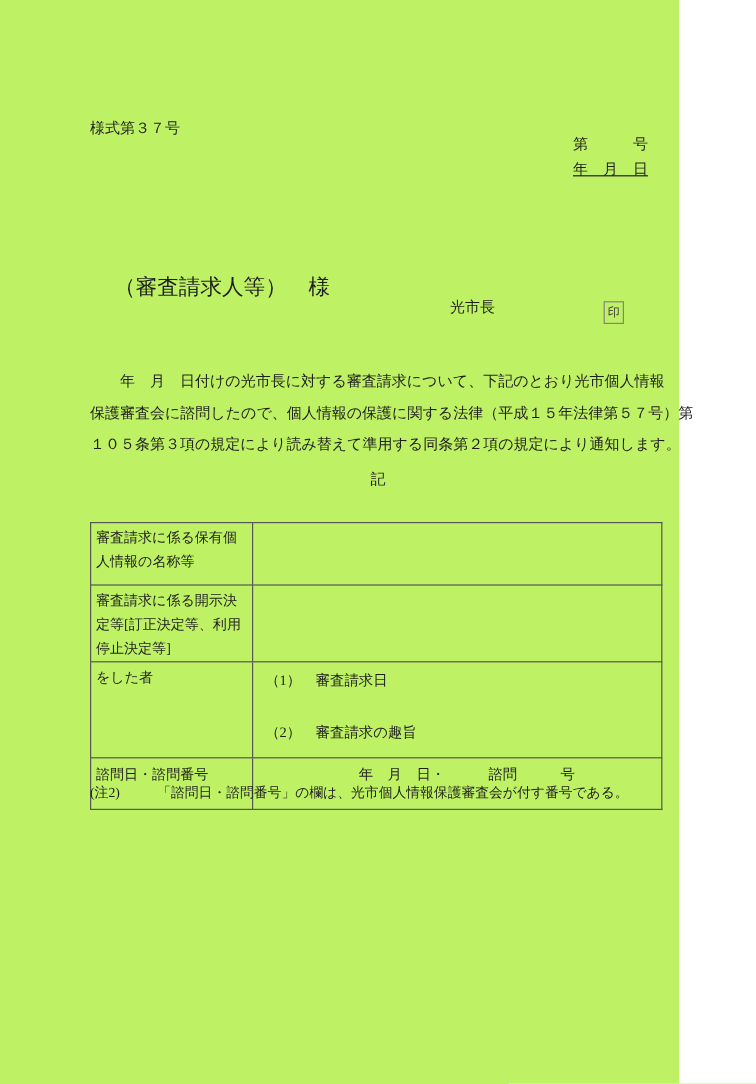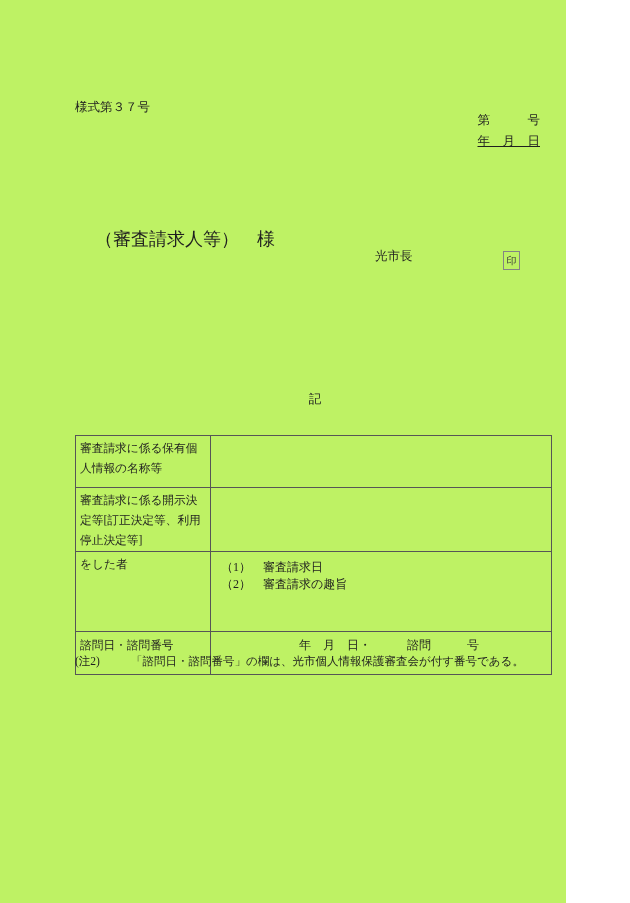--- a/index.html
+++ b/index.html
@@ -44,21 +44,21 @@
   }
   .ntable td { border: 1px solid #565656; vertical-align: top; }
   .ntable .lab { width: 127px; padding: 3px 3px 0 4px; line-height: 20px; }
   .ntable .val { padding: 0 0 0 10px; }
   .r1 td { height: 48px; }
   .r2 td { height: 60px; margin-left: 44px; }
   .r3 td { height: 76px; }
   .r4 td { height: 25px; }
   .r3 .val .item { white-space: pre; font-size: 12px; line-height: 17px; }
   .r3 .val .i1 { margin-top: 7px; }
-  .r3 .val .i2 { }
+  .r3 .val .i2 { margin-top: 26px; }
   .r4 .lab { padding-top: 4px; }
   .r4 .val { white-space: pre; font-size: 12px; line-height: 18px; padding: 4px 0 13px 16px; text-align: center; }
 
   .notes { position: absolute; left: 75px; top: 651px; width: 505px; font-size: 11.5px; }
   .note { position: relative; }
   .note-label { position: absolute; left: 0; top: 0; line-height: 20px; white-space: pre; }
   .note-lines { margin-left: 42px; line-height: 20px; }
   .note-lines .nline { white-space: pre; }
   .note-lines .nline.first { text-indent: 14px; }
 </style>
@@ -71,20 +71,25 @@
 
   <div class="abs doc-number">第　　　号</div>
   <div class="abs date-blank">年　月　日</div>
 
 
   <div class="abs addressee">（審査請求人等）　様</div>
 
   <div class="abs sender">光市長</div>
   <div class="seal">印</div>
 
+  <div class="body-par">
+    <div class="bline">　　年　月　日付けの光市長に対する審査請求について、下記のとおり光市個人情報</div>
+    <div class="bline">保護審査会に諮問したので、個人情報の保護に関する法律（平成１５年法律第５７号）第</div>
+    <div class="bline">１０５条第３項の規定により読み替えて準用する同条第２項の規定により通知します。</div>
+  </div>
 
   <div class="abs section-marker">記</div>
 
   <table class="ntable">
     <tbody>
       <tr class="r1">
         <td class="lab">審査請求に係る保有個人情報の名称等</td>
         <td class="val"></td>
       </tr>
       <tr class="r2">

